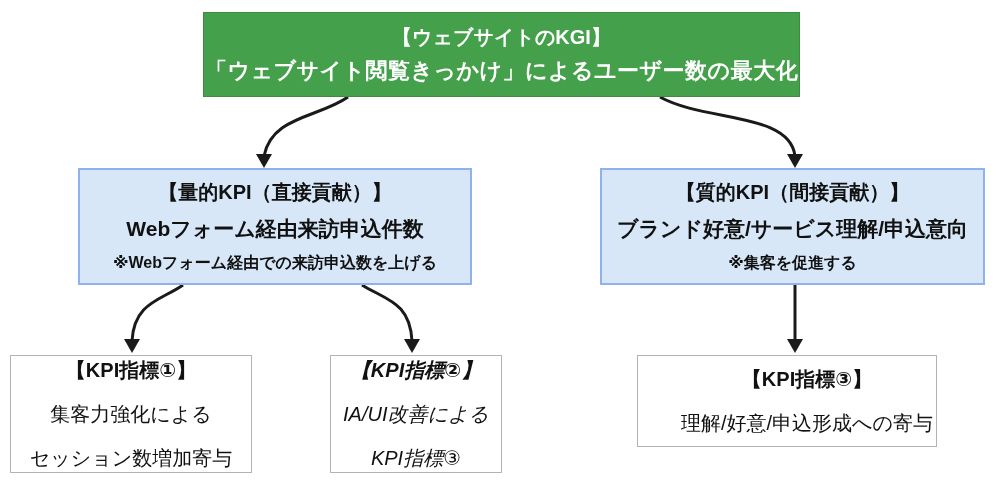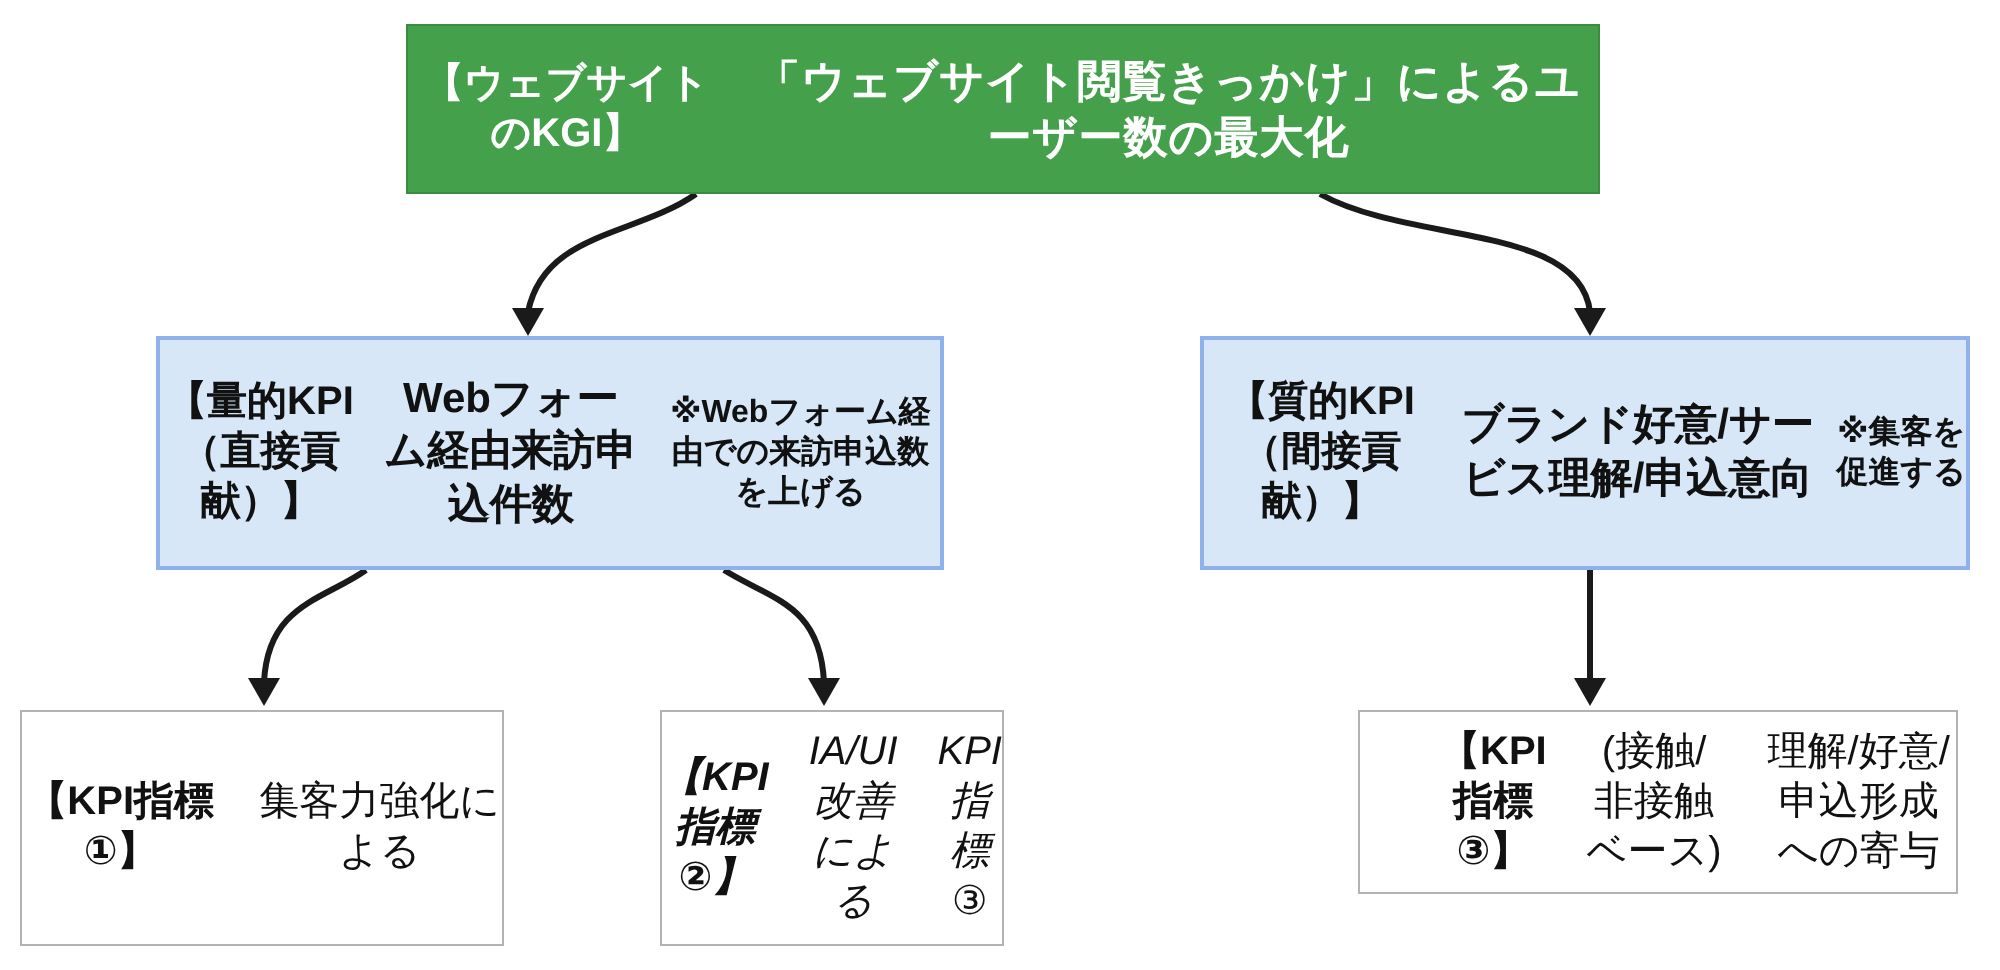--- a/index.html
+++ b/index.html
@@ -10,21 +10,21 @@
   }
   html,body{margin:0;padding:0;background:var(--bg);}
   .canvas{
     position:relative; width:1000px; height:485px; overflow:hidden;
     background:var(--bg);
     font-family:"Liberation Sans","DejaVu Sans",sans-serif;
     color:var(--text);
   }
   .node{
     position:absolute; box-sizing:border-box;
-    display:flex; flex-direction:row; align-items:center; justify-content:center;
+    display:flex; flex-direction:column; align-items:center; justify-content:center;
     text-align:center; line-height:1.25;
   }
   .node-kgi{
     left:203px; top:12px; width:597px; height:85px;
     background:var(--kgi-fill); border:1px solid var(--kgi-border);
     color:var(--kgi-text); gap:7px;
   }
   .node-kgi .t1{font-size:20px; font-weight:bold;}
   .node-kgi .t2{font-size:22px; font-weight:bold; letter-spacing:0.5px;}
   .node-kpi{
@@ -33,21 +33,21 @@
   .node-kpi-quant{left:78px;  top:168px; width:394px; height:117px;}
   .node-kpi-qual {left:600px; top:168px; width:385px; height:117px;}
   .node-kpi .title{font-size:20px; font-weight:bold;}
   .node-kpi .body {font-size:21px; font-weight:bold;}
   .node-kpi .note {font-size:16px; font-weight:bold;}
   .node-leaf{
     background:var(--leaf-fill); border:1.5px solid var(--leaf-border); gap:19px;
   }
   .node-leaf-1{left:10px;  top:355px; width:242px; height:118px;}
   .node-leaf-2{left:330px; top:355px; width:172px; height:118px;font-style:italic;}
-  .node-leaf-3{left:679px; top:355px; width:300px; height:92px;padding-left:40px;}
+  .node-leaf-3{left:637px; top:355px; width:300px; height:92px;padding-left:40px;}
   .node-leaf .title{font-size:20px; font-weight:bold;}
   .node-leaf .line{font-size:20px; font-weight:normal;text-align:center;}
   svg.edges{position:absolute; left:0; top:0; pointer-events:none;}
   svg.edges path{stroke:var(--arrow); stroke-width:3; fill:none;}
   svg.edges polygon{fill:var(--arrow);}
 </style>
 </head>
 <body>
 
 <div class="canvas">
@@ -78,27 +78,27 @@
 
   <div class="node node-kpi node-kpi-qual">
     <div class="title">【質的KPI（間接貢献）】</div>
     <div class="body">ブランド好意/サービス理解/申込意向</div>
     <div class="note">※集客を促進する</div>
   </div>
 
   <div class="node node-leaf node-leaf-1">
     <div class="title">【KPI指標①】</div>
     <div class="line">集客力強化による</div>
+    <div class="line">セッション数増加寄与</div>
   </div>
 
   <div class="node node-leaf node-leaf-2">
     <div class="title">【KPI指標②】</div>
     <div class="line">IA/UI改善による</div>
     <div class="line">KPI指標③</div>
   </div>
 
   <div class="node node-leaf node-leaf-3">
     <div class="title">【KPI指標③】</div>
-    <div class="line">(接触/非接触ベース)</div>
     <div class="line">理解/好意/申込形成への寄与</div>
   </div>
 
 </div>
 
 </body></html>

